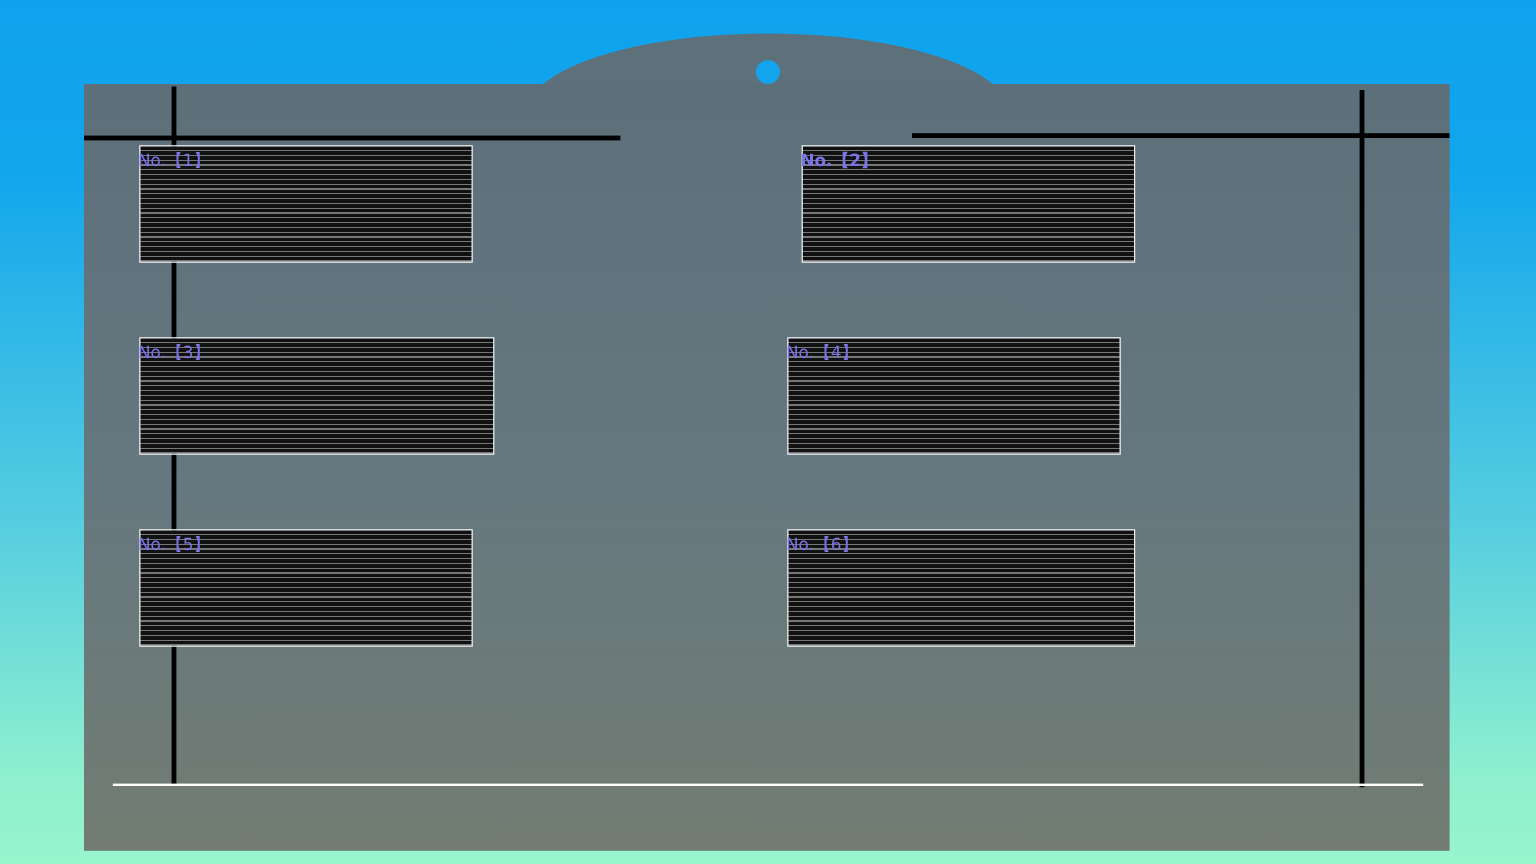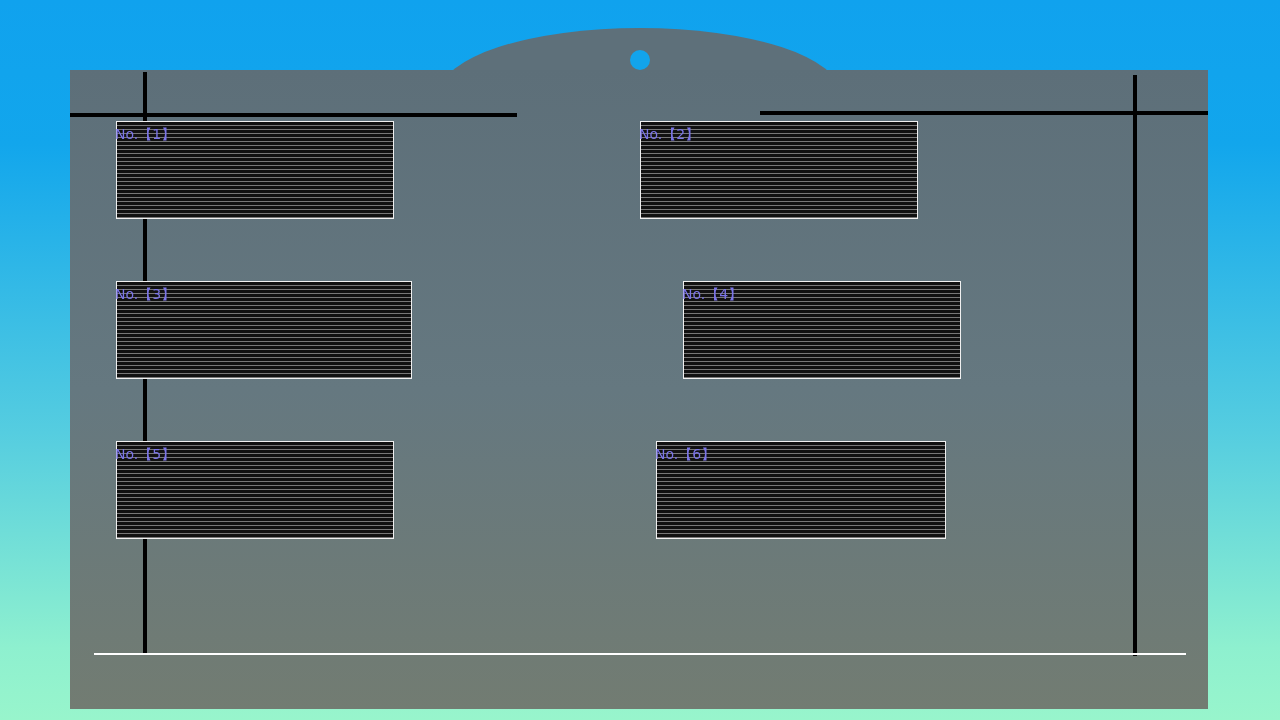--- a/index.html
+++ b/index.html
@@ -26,27 +26,27 @@
 
 <div class="line" style="left:70px;top:113px;width:447px;height:4px;"></div>
 <div class="line" style="left:760px;top:111px;width:448px;height:4px;"></div>
 <div class="line" style="left:143px;top:72px;width:4px;height:582px;"></div>
 <div class="line" style="left:1133px;top:75px;width:4px;height:581px;"></div>
 <div class="wline" style="left:94px;top:653px;width:1092px;height:2px;"></div>
 
 <div class="slot" style="left:116px;top:121px;text-decoration:underline;">
   <span class="slot-label">No.【1】</span>
 </div>
-<div class="slot" style="left:640px;top:121px;">
+<div class="slot" style="left:668px;top:121px;font-weight:bold;">
   <span class="slot-label">No.【2】</span>
 </div>
 <div class="slot" style="left:116px;top:281px;padding-left:18px;">
   <span class="slot-label">No.【3】</span>
 </div>
-<div class="slot" style="left:656px;top:281px;margin-left:27px;">
+<div class="slot" style="left:656px;top:281px;">
   <span class="slot-label">No.【4】</span>
 </div>
 <div class="slot" style="left:116px;top:441px;">
   <span class="slot-label">No.【5】</span>
 </div>
 <div class="slot" style="left:656px;top:441px;padding-left:12px;">
   <span class="slot-label">No.【6】</span>
 </div>
 
 </body></html>

